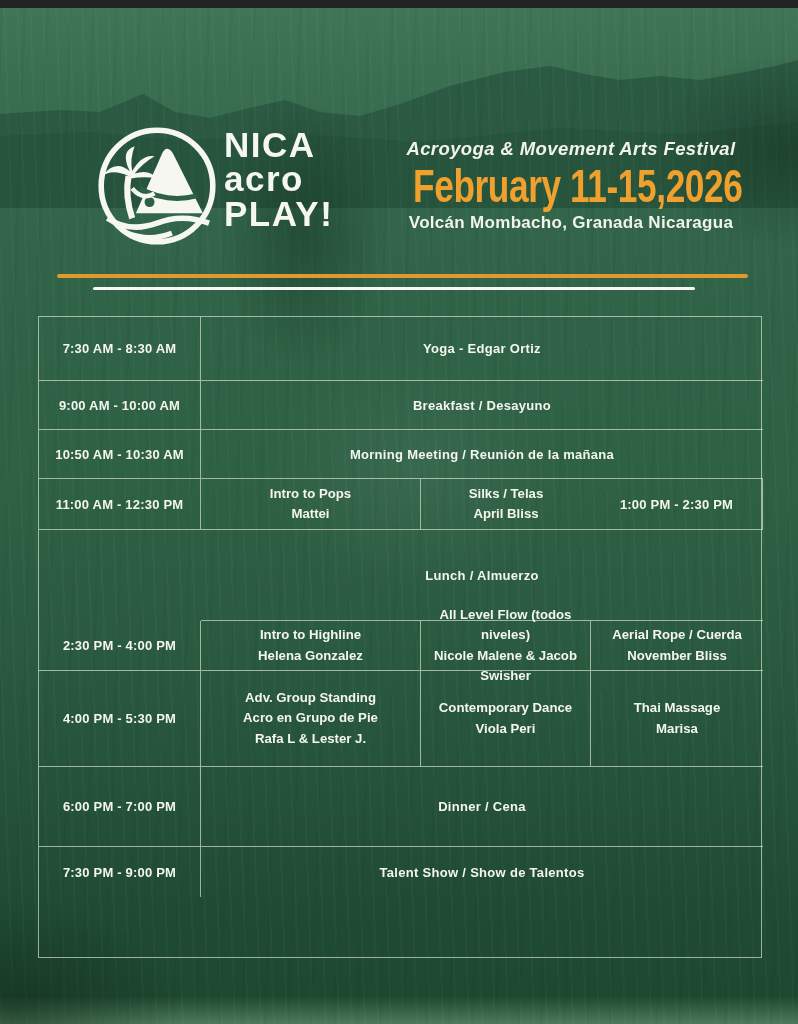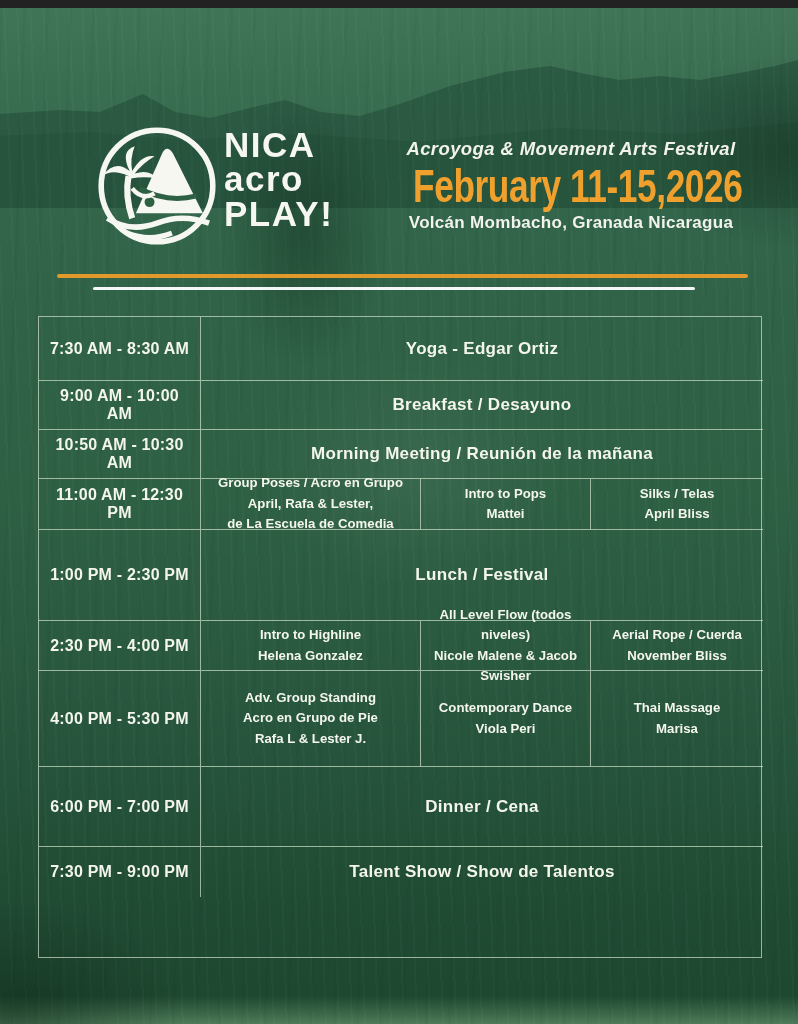--- a/index.html
+++ b/index.html
@@ -56,22 +56,22 @@
     display:flex;align-items:center;justify-content:center;
     text-align:center;white-space:pre-line;
     padding:2px 8px;box-sizing:border-box;
     font-weight:bold;
     border-bottom:1.5px solid rgba(222,236,214,0.65);
     border-right:1.5px solid rgba(222,236,214,0.65);
   }
   .cell.no-r{border-right:none;}
   .cell.no-b{border-bottom:none;text-align:right;}
   .day-header{grid-column:1/5;font-size:32px;letter-spacing:0.5px;}
-  .time{font-size:16px;letter-spacing:0.2px;}
-  .act-merged{grid-column:2/5;font-size:17px;letter-spacing:0.3px;}
+  .time{font-size:13px;letter-spacing:0.2px;}
+  .act-merged{grid-column:2/5;font-size:13px;letter-spacing:0.3px;}
   .act-col{font-size:13.2px;line-height:1.55;}
 </style>
 </head>
 <body>
 
 <div class="poster">
 
   <svg class="mountains" viewBox="0 0 798 200" preserveAspectRatio="none" aria-hidden="true">
     <path fill="#2a5840" opacity="0.9" d="M0,106 L60,102 L100,104 L143,86 L175,104 L210,110 L250,100 L285,92
          L320,104 L360,108 L400,96 L450,78 L505,64 L550,58 L585,66 L620,72
@@ -118,30 +118,27 @@
     <div class="cell time">7:30 AM - 8:30 AM</div>
     <div class="cell act-merged no-r">Yoga - Edgar Ortiz</div>
 
     <div class="cell time">9:00 AM - 10:00 AM</div>
     <div class="cell act-merged no-r">Breakfast / Desayuno</div>
 
     <div class="cell time">10:50 AM - 10:30 AM</div>
     <div class="cell act-merged no-r">Morning Meeting / Reunión de la mañana</div>
 
     <div class="cell time">11:00 AM - 12:30 PM</div>
-    <div class="cell act-col">Group Poses / Acro en Grupo
-April, Rafa &amp; Lester,
-de La Escuela de Comedia</div>
     <div class="cell act-col">Intro to Pops
 Mattei</div>
     <div class="cell act-col no-r">Silks / Telas
 April Bliss</div>
 
     <div class="cell time">1:00 PM - 2:30 PM</div>
-    <div class="cell act-merged no-r">Lunch / Festival</div>
+    <div class="cell act-merged no-r">Lunch / Almuerzo</div>
 
     <div class="cell time">2:30 PM - 4:00 PM</div>
     <div class="cell act-col">Intro to Highline
 Helena Gonzalez</div>
     <div class="cell act-col">All Level Flow (todos niveles)
 Nicole Malene &amp; Jacob
 Swisher</div>
     <div class="cell act-col no-r">Aerial Rope / Cuerda
 November Bliss</div>
 

